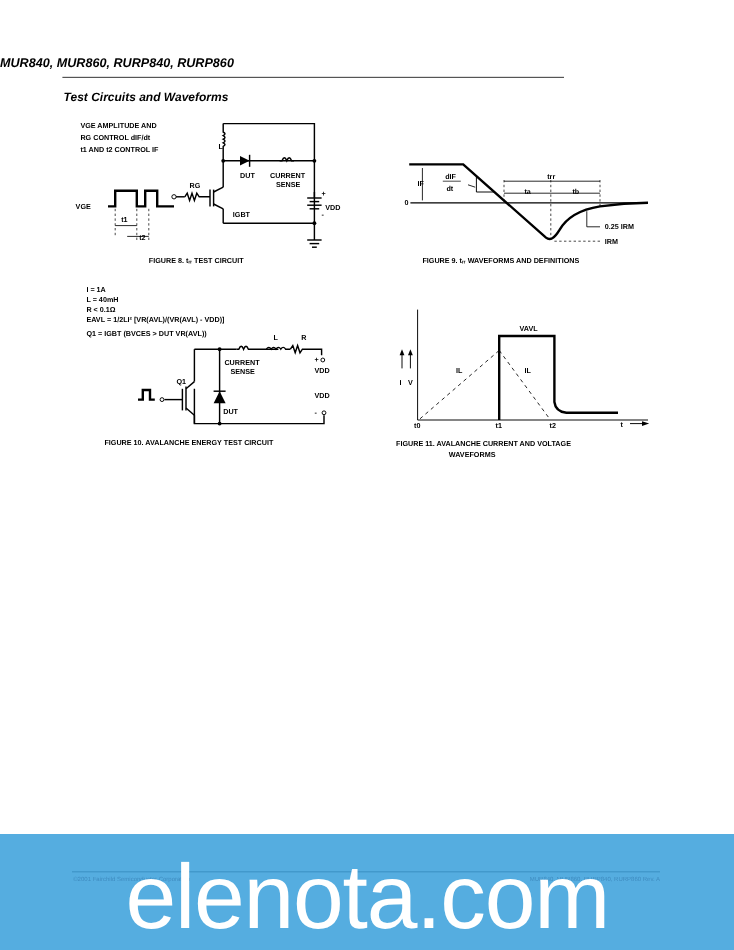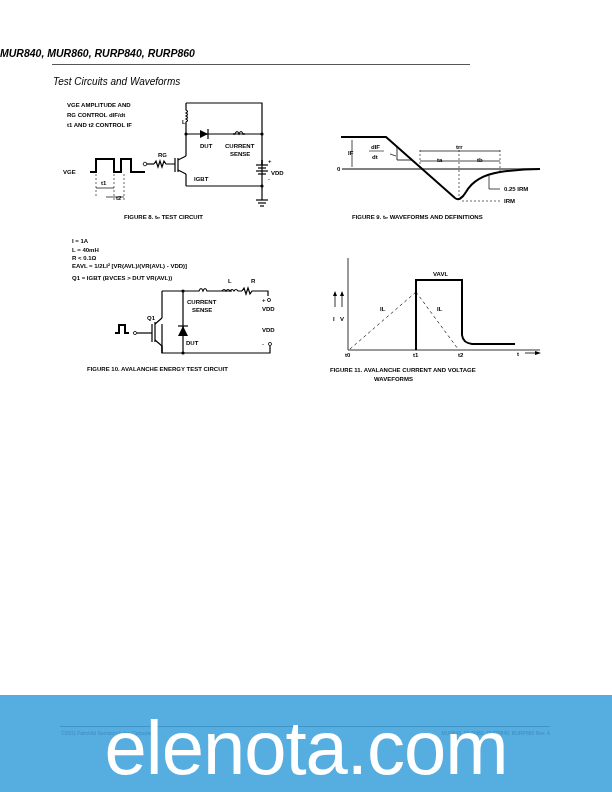--- a/index.html
+++ b/index.html
@@ -1,21 +1,21 @@
 <!DOCTYPE html>
 <html><head>
 <meta charset="utf-8">
 <style>
   html, body { margin:0; padding:0; }
   body { width:612px; height:792px; background:#ffffff; position:relative; overflow:hidden;
          font-family:"Liberation Sans", sans-serif; color:#000; }
   .hdr-title { position:absolute; left:0; width:612px; top:47px; text-align:left;
                font-size:10.5px; font-weight:bold; font-style:italic; }
   .hdr-rule { position:absolute; left:52px; width:418px; top:64px; height:1px; background:#555; }
-  .section-title { position:absolute; left:53px; top:76px; font-size:10px; font-weight:normal; font-style:italic; }
+  .section-title { position:absolute; left:53px; top:76px; font-size:10px; font-weight:bold; font-style:italic; }
   svg.fig { position:absolute; overflow:visible; }
   svg text { font-family:"Liberation Sans", sans-serif; font-size:6px; font-weight:bold; fill:#000; }
   svg text.cap { font-size:6px; }
   .footer { position:absolute; left:0; top:695px; width:612px; height:97px; background:#55ade0; }
   .footer-rule { position:absolute; left:60px; top:31px; width:490px; height:1px; background:#3f94c8; }
   .footer-left { position:absolute; left:61px; top:35px; font-size:5px; color:#3f8cc0; }
   .footer-right { position:absolute; right:62px; top:35px; font-size:5px; color:#3f8cc0; }
   .watermark { position:absolute; left:0; width:612px; top:8px; text-align:center;
                font-size:76px; color:#ffffff; letter-spacing:-1px; line-height:90px; }
 </style>

